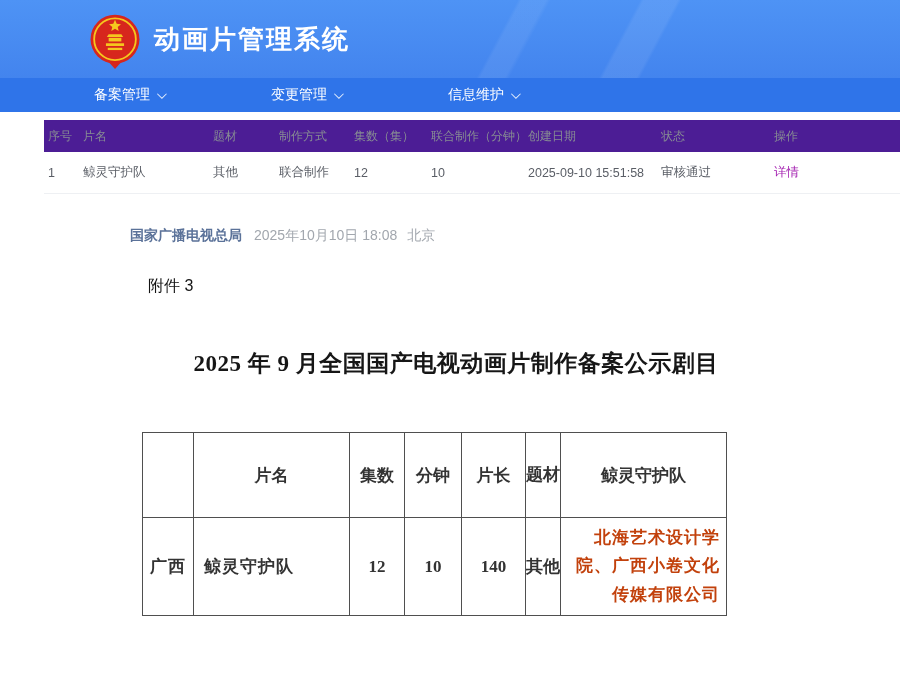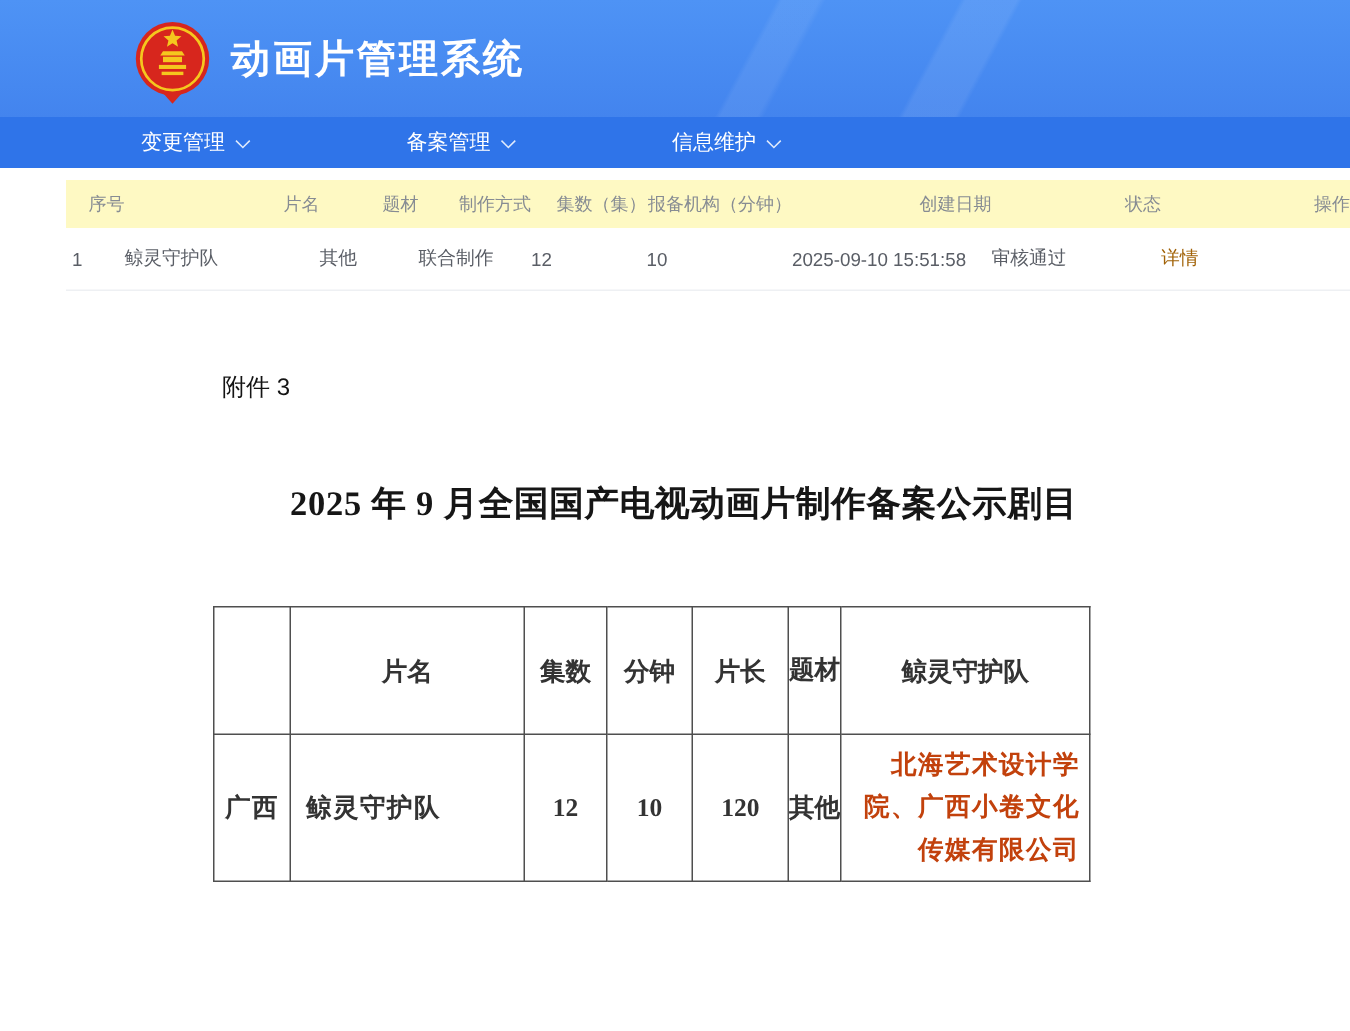--- a/index.html
+++ b/index.html
@@ -30,24 +30,24 @@
           border-bottom:1.6px solid rgba(255,255,255,.85);
           transform:rotate(45deg) translateY(-2px); display:inline-block; }
 
   
   .records { position:absolute; top:120px; left:44px; width:856px; font-size:12px; }
   .rt-head, .rt-row {
     display:grid;
     grid-template-columns: 35px 130px 66px 75px 77px 97px 133px 113px 1fr;
     align-items:center; padding-left:4px;
   }
-  .rt-head { height:32px; background:#fef9c3; color:#878c93;text-align:right; }
+  .rt-head { height:32px; background:#4c1d95; color:#878c93; }
   .rt-row  { height:42px; background:#fff; color:#5a5e66; font-size:12.5px;
              border-bottom:1px solid #eef0f3; }
-  .rt-link { color:#a16207; cursor:pointer; }
+  .rt-link { color:#a21caf; cursor:pointer; }
 
   
   .article { position:absolute; left:130px; top:217px; width:652px; }
   .article-title { font-size:21px; font-weight:600; color:#333; line-height:1.55; }
   .byline { margin-top:10px; font-size:14px; display:flex; align-items:baseline; }
   .byline .src  { color:#5b7299; font-weight:700; margin-right:12px; cursor:pointer; }
   .byline .meta { color:#a2a7ae; }
   .byline .loc  { color:#a2a7ae; margin-left:10px; }
   .attachment { margin-top:31px; margin-left:18px; font-size:16px; color:#141414; }
   .doc-title { margin-top:51px; text-align:center;
@@ -89,79 +89,84 @@
       <polygon fill="#f5c71e" points="23,27.5 41,27.5 39,24.5 25,24.5"></polygon>
       <rect x="25" y="28.5" width="14" height="4" fill="#f5c71e"></rect>
       <rect x="22" y="34.5" width="20" height="3" fill="#f5c71e"></rect>
       <rect x="24" y="39.5" width="16" height="2.5" fill="#f5c71e"></rect>
     </svg>
     <div class="hdr-title">动画片管理系统</div>
   </div>
 
   <div class="nav">
     <div class="nav-item">
-      <span>变更管理</span>
+      <span>备案管理</span>
       <span class="chev"></span>
     </div>
     <div class="nav-item">
-      <span>备案管理</span>
+      <span>变更管理</span>
       <span class="chev"></span>
     </div>
     <div class="nav-item">
       <span>信息维护</span>
       <span class="chev"></span>
     </div>
   </div>
 
   <div class="records">
     <div class="rt-head">
       <div>序号</div>
       <div>片名</div>
       <div>题材</div>
       <div>制作方式</div>
       <div>集数（集）</div>
-      <div>报备机构（分钟）</div>
+      <div>联合制作（分钟）</div>
       <div>创建日期</div>
       <div>状态</div>
       <div>操作</div>
     </div>
     <div class="rt-row">
       <div>1</div>
       <div>鲸灵守护队</div>
       <div>其他</div>
       <div>联合制作</div>
       <div>12</div>
       <div>10</div>
       <div>2025-09-10 15:51:58</div>
       <div>审核通过</div>
       <div class="rt-link">详情</div>
     </div>
   </div>
 
   <div class="article">
+    <div class="byline">
+      <span class="src">国家广播电视总局</span>
+      <span class="meta">2025年10月10日 18:08</span>
+      <span class="loc">北京</span>
+    </div>
     <div class="attachment">附件 3</div>
     <div class="doc-title">2025 年 9 月全国国产电视动画片制作备案公示剧目</div>
 
     <table class="doc-table">
       <tbody>
           <tr class="h">
         <td class="c-region"></td>
         <td class="c-title">片名</td>
         <td class="c-eps">集数</td>
         <td class="c-min">分钟</td>
         <td class="c-len">片长</td>
         <td class="c-genre">题材</td>
         <td class="c-org">鲸灵守护队</td>
       </tr>
       <tr class="d">
         <td class="c-region">广西</td>
         <td class="c-title">鲸灵守护队</td>
         <td class="c-eps">12</td>
         <td class="c-min">10</td>
-        <td class="c-len">120</td>
+        <td class="c-len">140</td>
         <td class="c-genre">其他</td>
         <td class="c-org">北海艺术设计学院、广西小卷文化传媒有限公司</td>
       </tr>
     </tbody>
       </table>
   </div>
 
 </div>
 
 </body></html>

